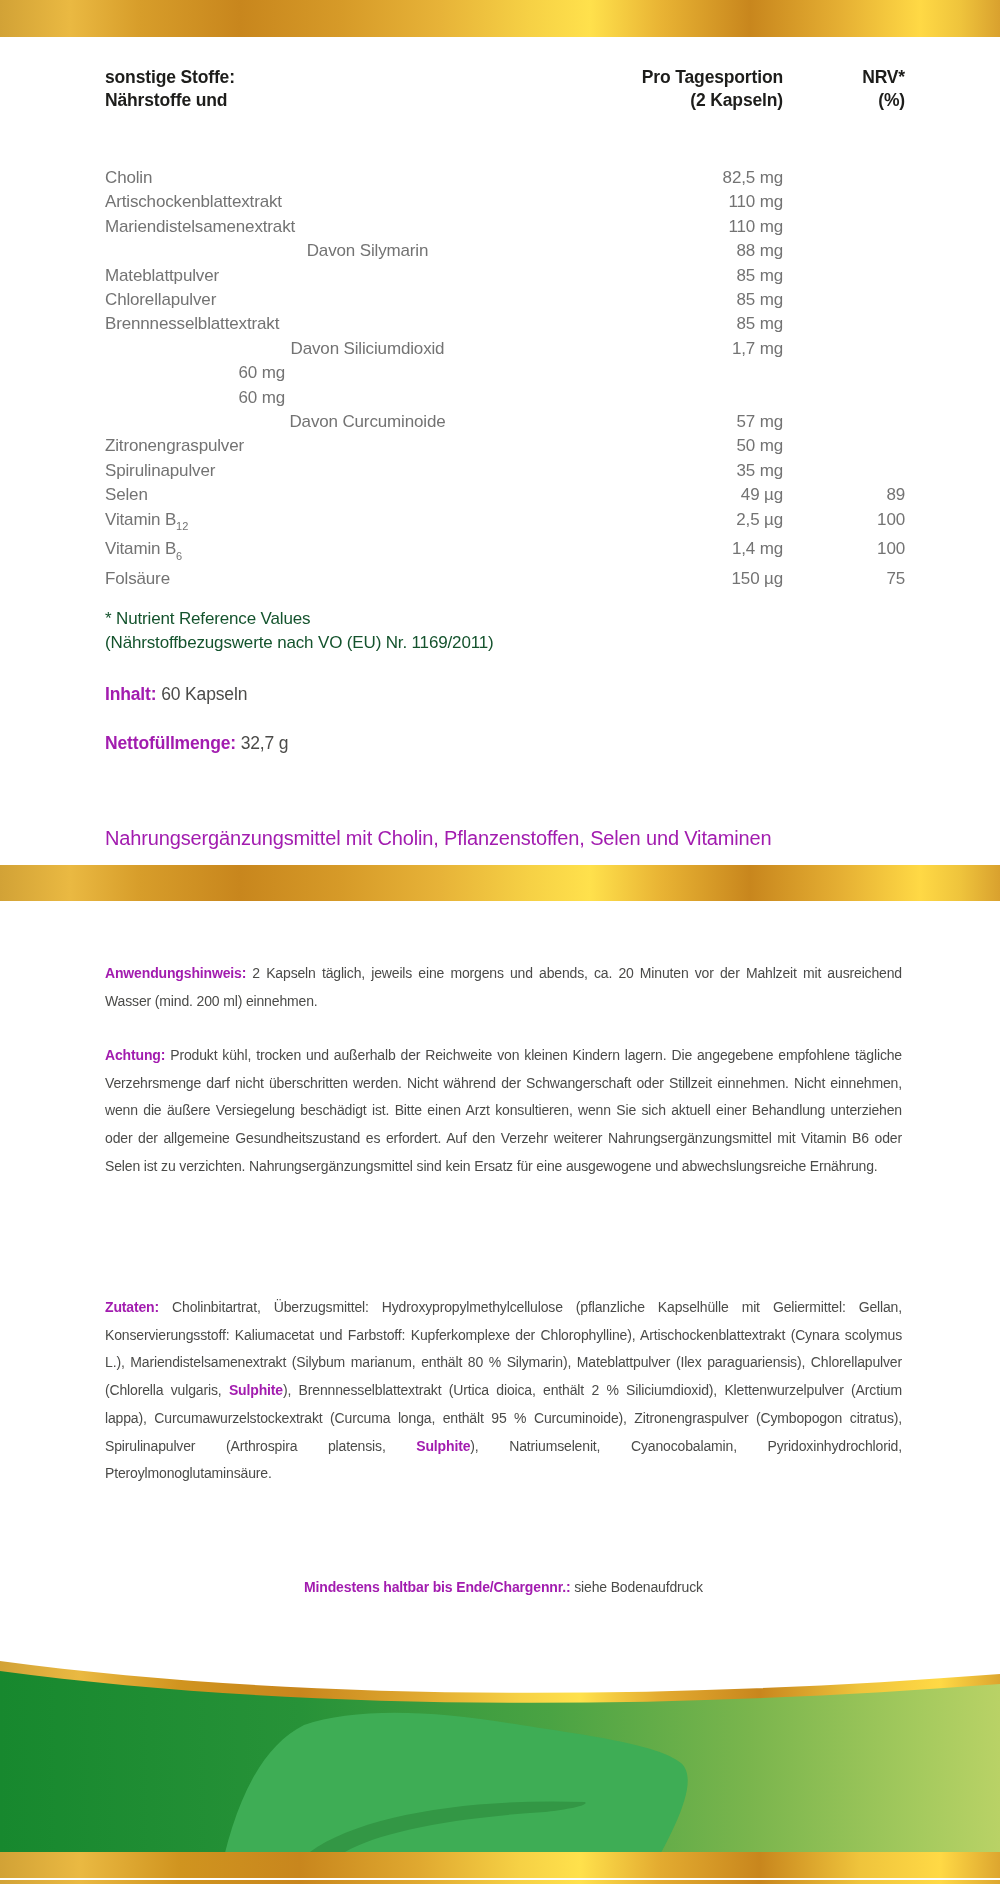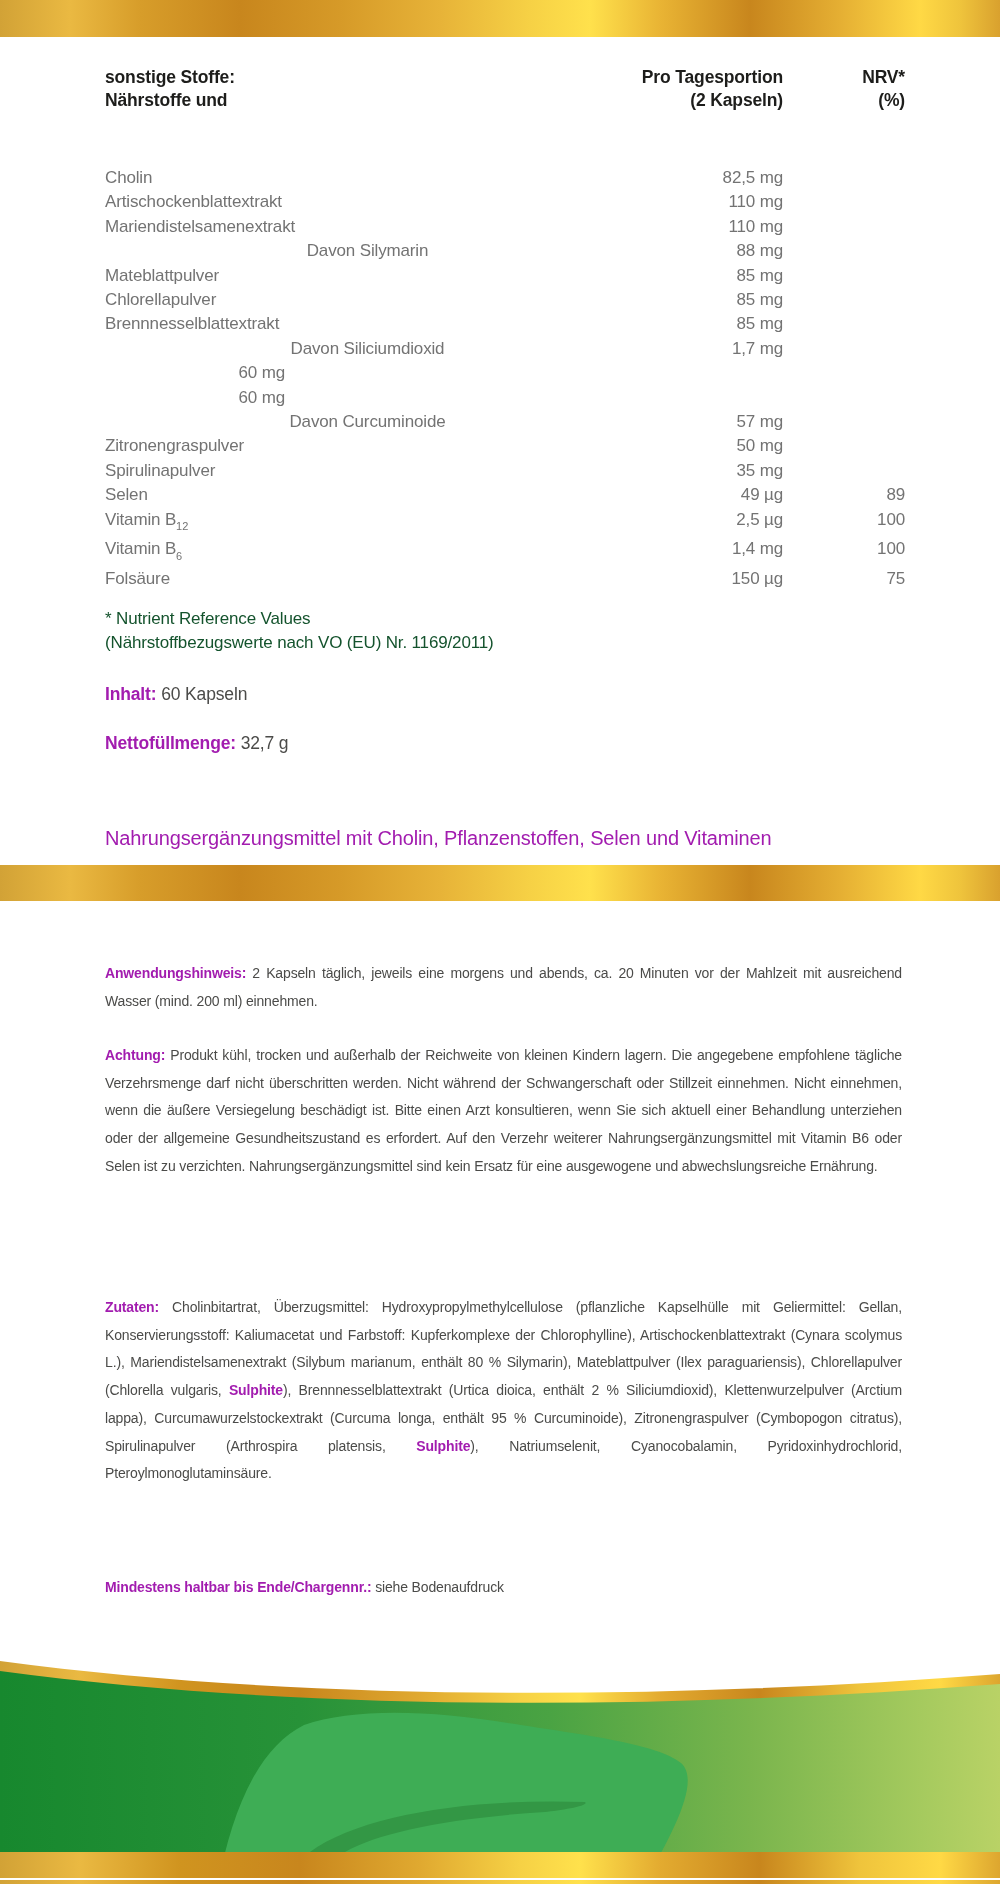--- a/index.html
+++ b/index.html
@@ -53,21 +53,21 @@
             font-size: 20px; line-height: 23px; font-weight: normal; margin-top: 48px; }
 
   .para {
     position: absolute; left: 105px; width: 797px;
     font-size: 14px; line-height: 27.7px; color: #4b4b49;
     text-align: justify;
   }
   .para-usage       { top: 960px;  }
   .para-warning     { top: 1042px; }
   .para-ingredients { top: 1294px; }
-  .para-bestbefore  { top: 1574px; text-align: left; }
+  .para-bestbefore  { top: 1574px; text-align: center; }
 
   .bottom-art { position: absolute; top: 1640px; left: 0; }
 </style>
 </head>
 <body>
 
 <div class="label">
 
   <div class="bar-top gold-grad"></div>
 

